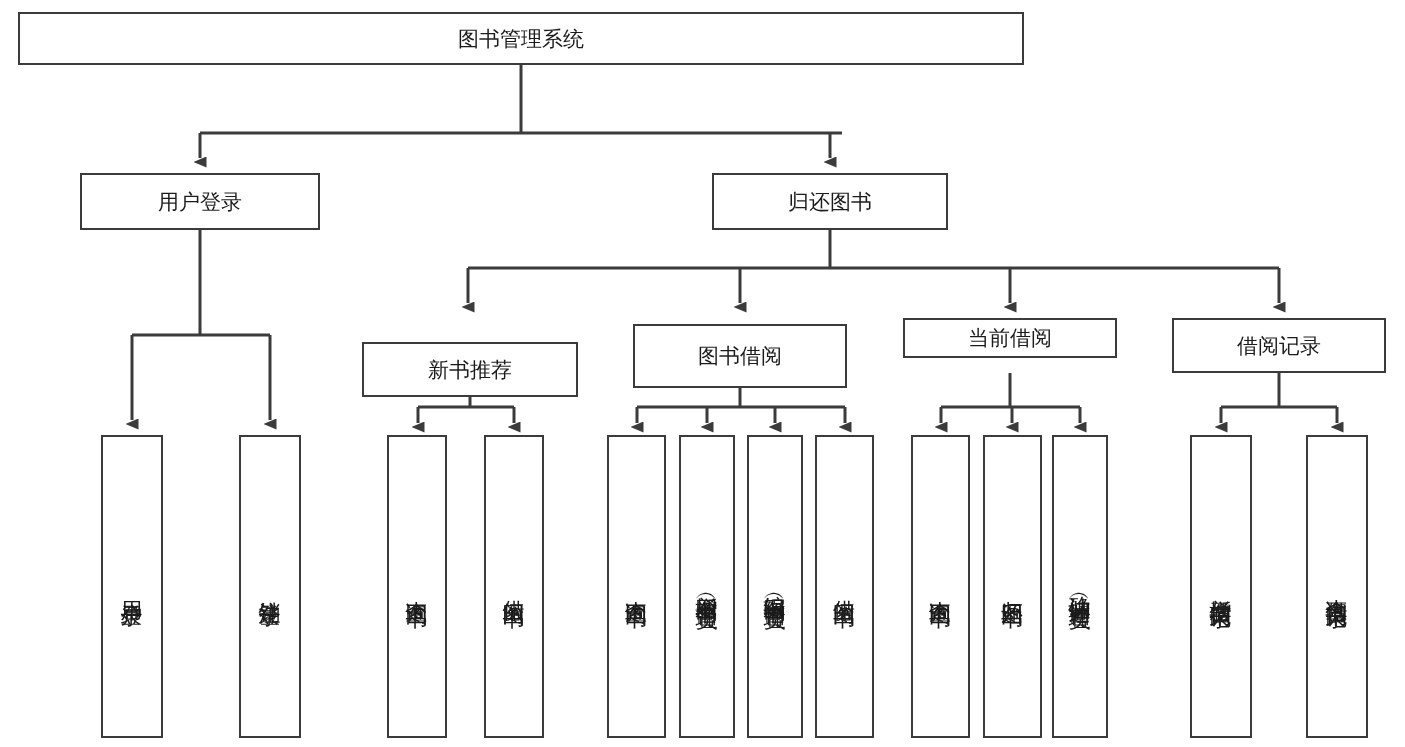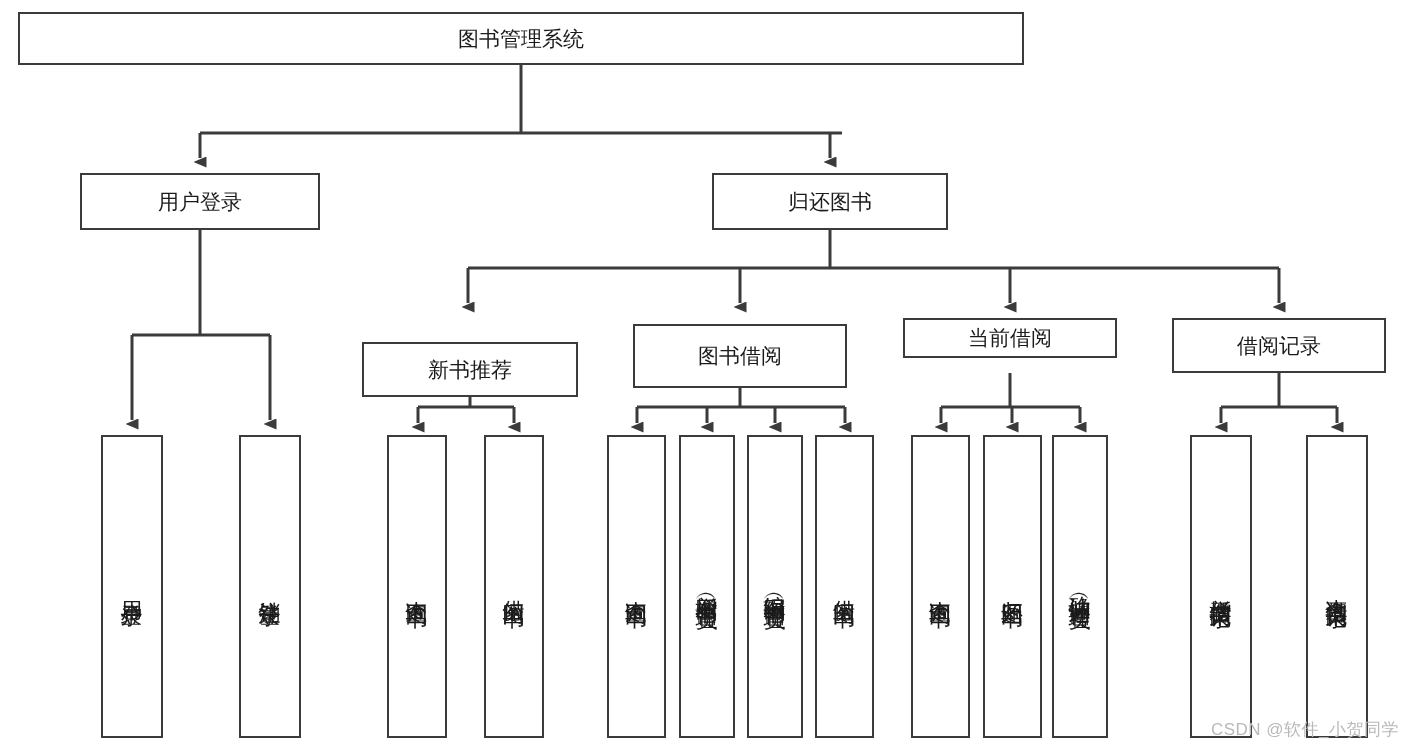--- a/index.html
+++ b/index.html
@@ -134,14 +134,13 @@
         <span class="lbl">确认归还（管理员）</span>
       </div>
       <div class="node v" style="left: 1190px; top: 435px; width: 62px; height: 303px;">
         <span class="lbl">新增借阅记录</span>
       </div>
       <div class="node v" style="left: 1306px; top: 435px; width: 62px; height: 303px;">
         <span class="lbl">查询借阅记录</span>
       </div>
     </div>
 
-  <div class="wm">CSDN @软件_小贺同学</div>
 </div>
 
 </body></html>

